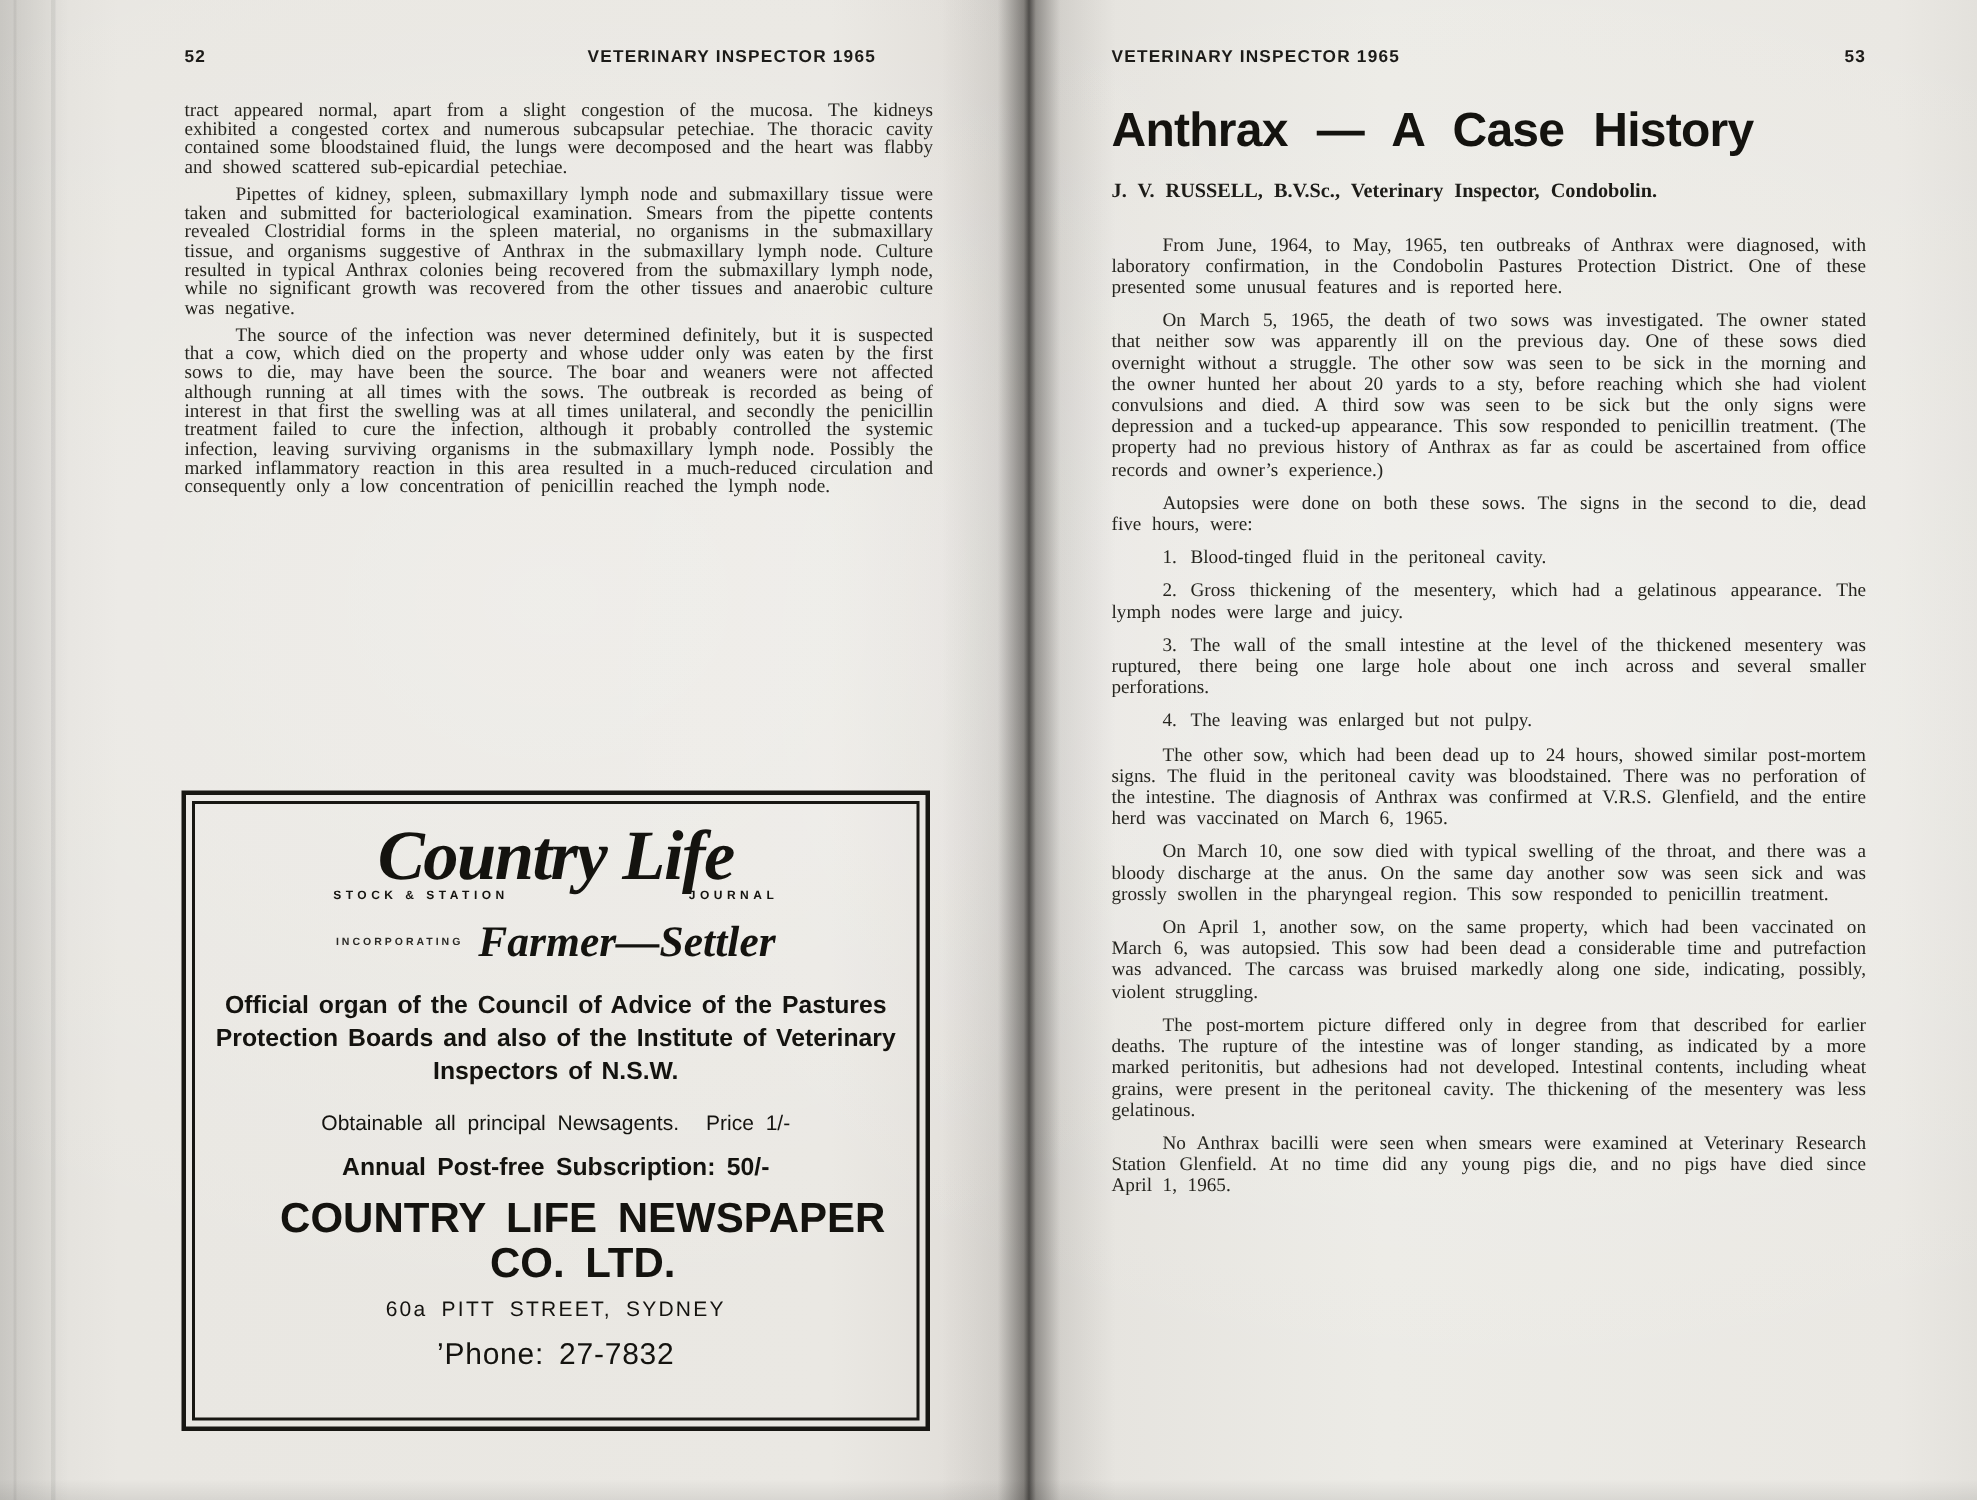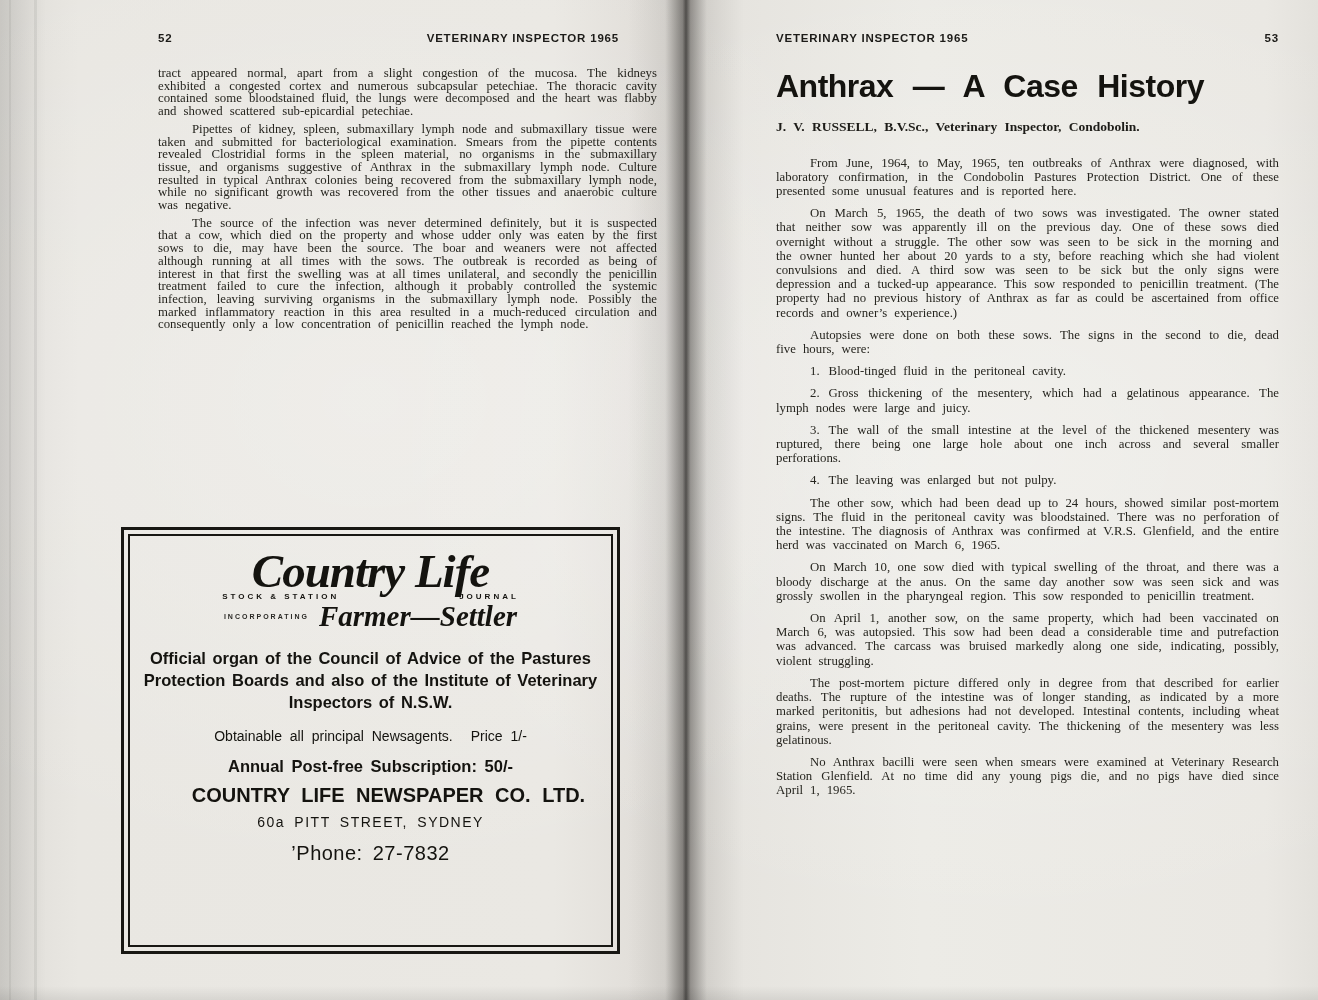--- a/index.html
+++ b/index.html
@@ -37,21 +37,21 @@
   }
   .edge-shade-bottom {
     position: absolute; left: 0; bottom: 0; width: 100%; height: 14px;
     background: linear-gradient(0deg, rgba(0,0,0,0.08), rgba(0,0,0,0));
   }
   .crease { position: absolute; top: 0; height: 100%; width: 2px; background: rgba(0,0,0,0.05); }
   .crease.c1 { left: 9px; }
   .crease.c2 { left: 34px; width: 3px; background: rgba(0,0,0,0.06); }
 
   
-  .page-col { position: absolute; top: 32px; margin-left: 35px; }
+  .page-col { position: absolute; top: 32px; }
   .page-col.left  { left: 123px; width: 499px; }
   .page-col.right { left: 741px; width: 503px; }
 
   .running-head {
     display: flex; justify-content: space-between; align-items: baseline;
     font-family: "Liberation Sans", sans-serif;
     font-weight: bold; font-size: 11.5px; letter-spacing: 0.8px; color: #1c1b18;
   }
   .running-head .inset-right { padding-right: 38px; }
 
@@ -114,40 +114,40 @@
     font-size: 47px; line-height: 0.95; letter-spacing: -1px;
   }
   .ad-logo-sub {
     display: flex; justify-content: center; gap: 120px;
     font-weight: bold; font-size: 8px; letter-spacing: 3px;
     margin-top: -2px;
     align-items: center;
   }
   .ad-incorp-row {
     display: flex; justify-content: center; align-items: center; gap: 10px;
-    margin-top: 1px;
+    margin-top: 13px;
   }
   .ad-incorp { font-weight: bold; font-size: 7px; letter-spacing: 2px; color: #2a2925; }
   .ad-script {
     font-family: "Liberation Serif", serif;
     font-style: italic; font-weight: bold;
     font-size: 29px; line-height: 1;
   }
   .ad-heading {
     margin: 17px auto 0; max-width: 468px;
     font-weight: bold; font-size: 16.5px; line-height: 1.33; word-spacing: 2px;
   }
   .ad-bodycopy {
     margin: 19px auto 0; max-width: 470px;
     font-size: 13.5px; line-height: 1.3; word-spacing: 2px;
   }
   .ad-obtainable { margin-top: 15px; font-weight: normal; font-size: 14px; word-spacing: 4px; }
   .ad-obtainable .price-gap { display: inline-block; width: 18px; }
   .ad-subscription { margin-top: 13px; font-weight: bold; font-size: 16.5px; word-spacing: 3px; }
-  .ad-company { margin-top: 9px; font-weight: bold; font-size: 20px; letter-spacing: 0px; word-spacing: 6px; line-height: 1.05; margin-left: 36px; }
+  .ad-company { margin-top: 9px; font-weight: bold; font-size: 28px; letter-spacing: 0px; word-spacing: 6px; line-height: 1.05; margin-left: 36px; }
   .ad-address { margin-top: 8px; font-size: 14px; letter-spacing: 1.5px; word-spacing: 4px; }
   .ad-phone { margin-top: 12px; font-size: 20px; letter-spacing: 0.5px; word-spacing: 4px; }
 </style>
 </head>
 <body>
 
 <div class="scan">
 
   <div class="edge-shade-left"></div>
   <div class="crease c1"></div>

